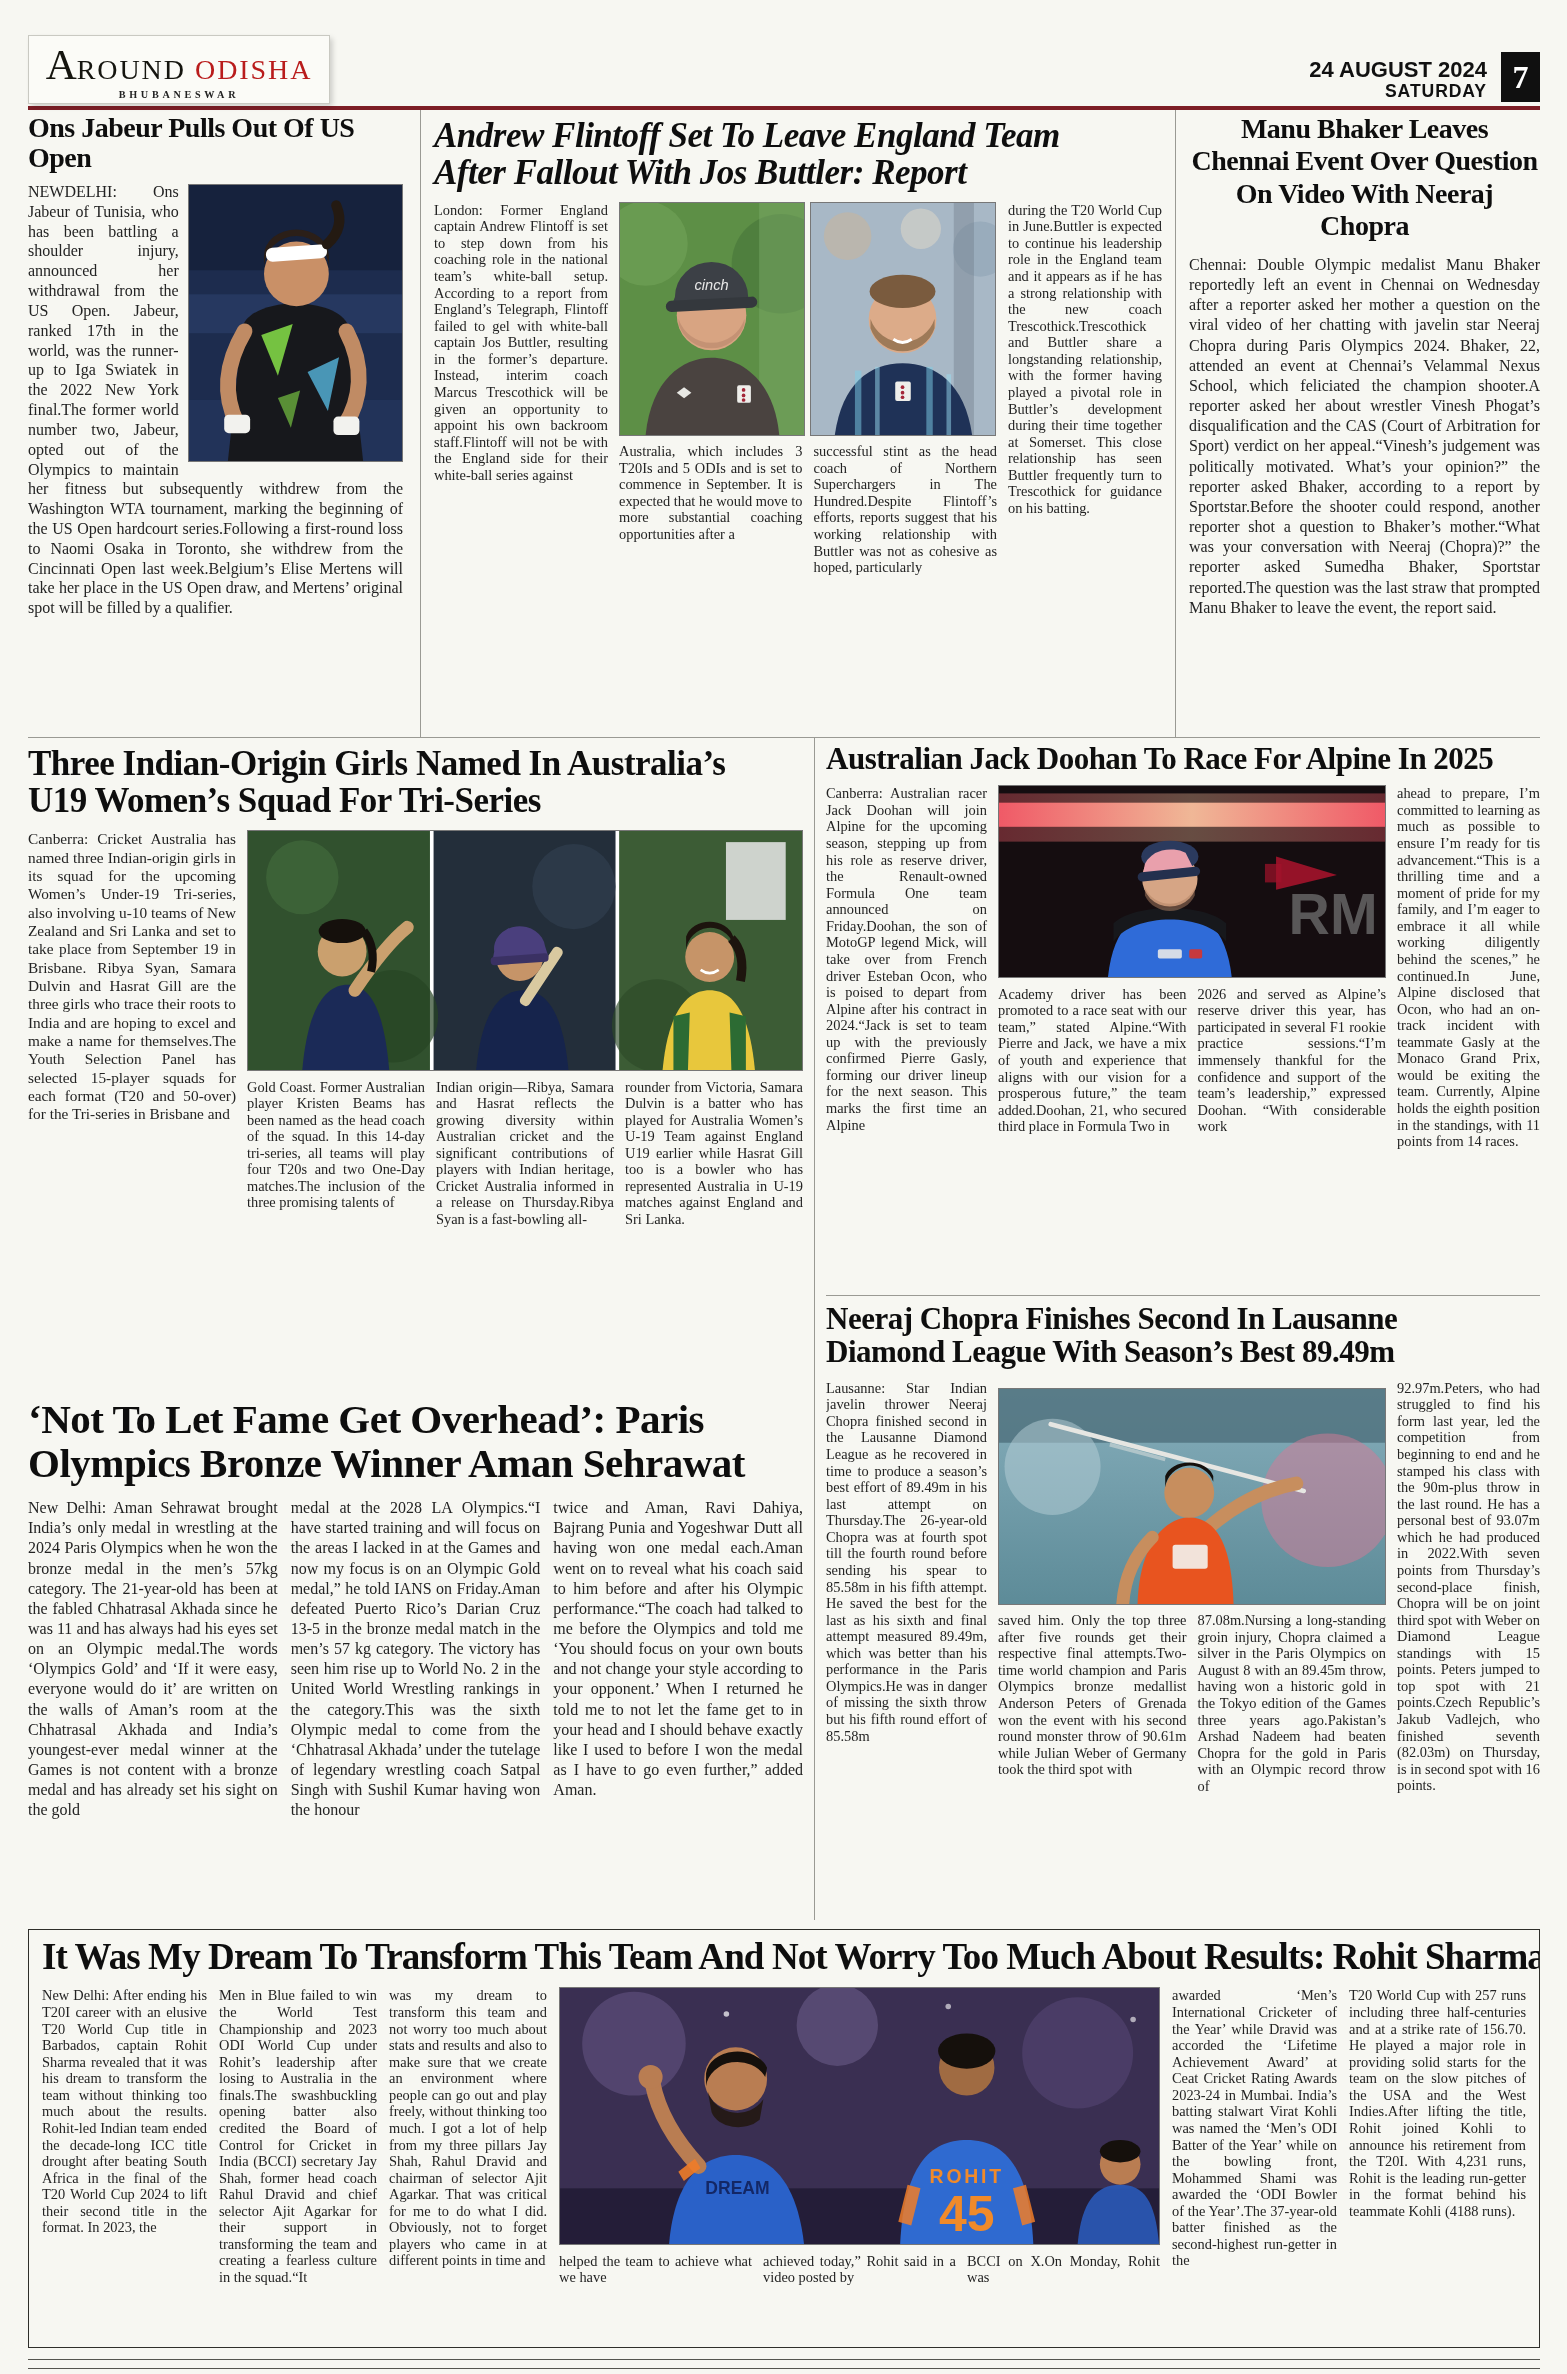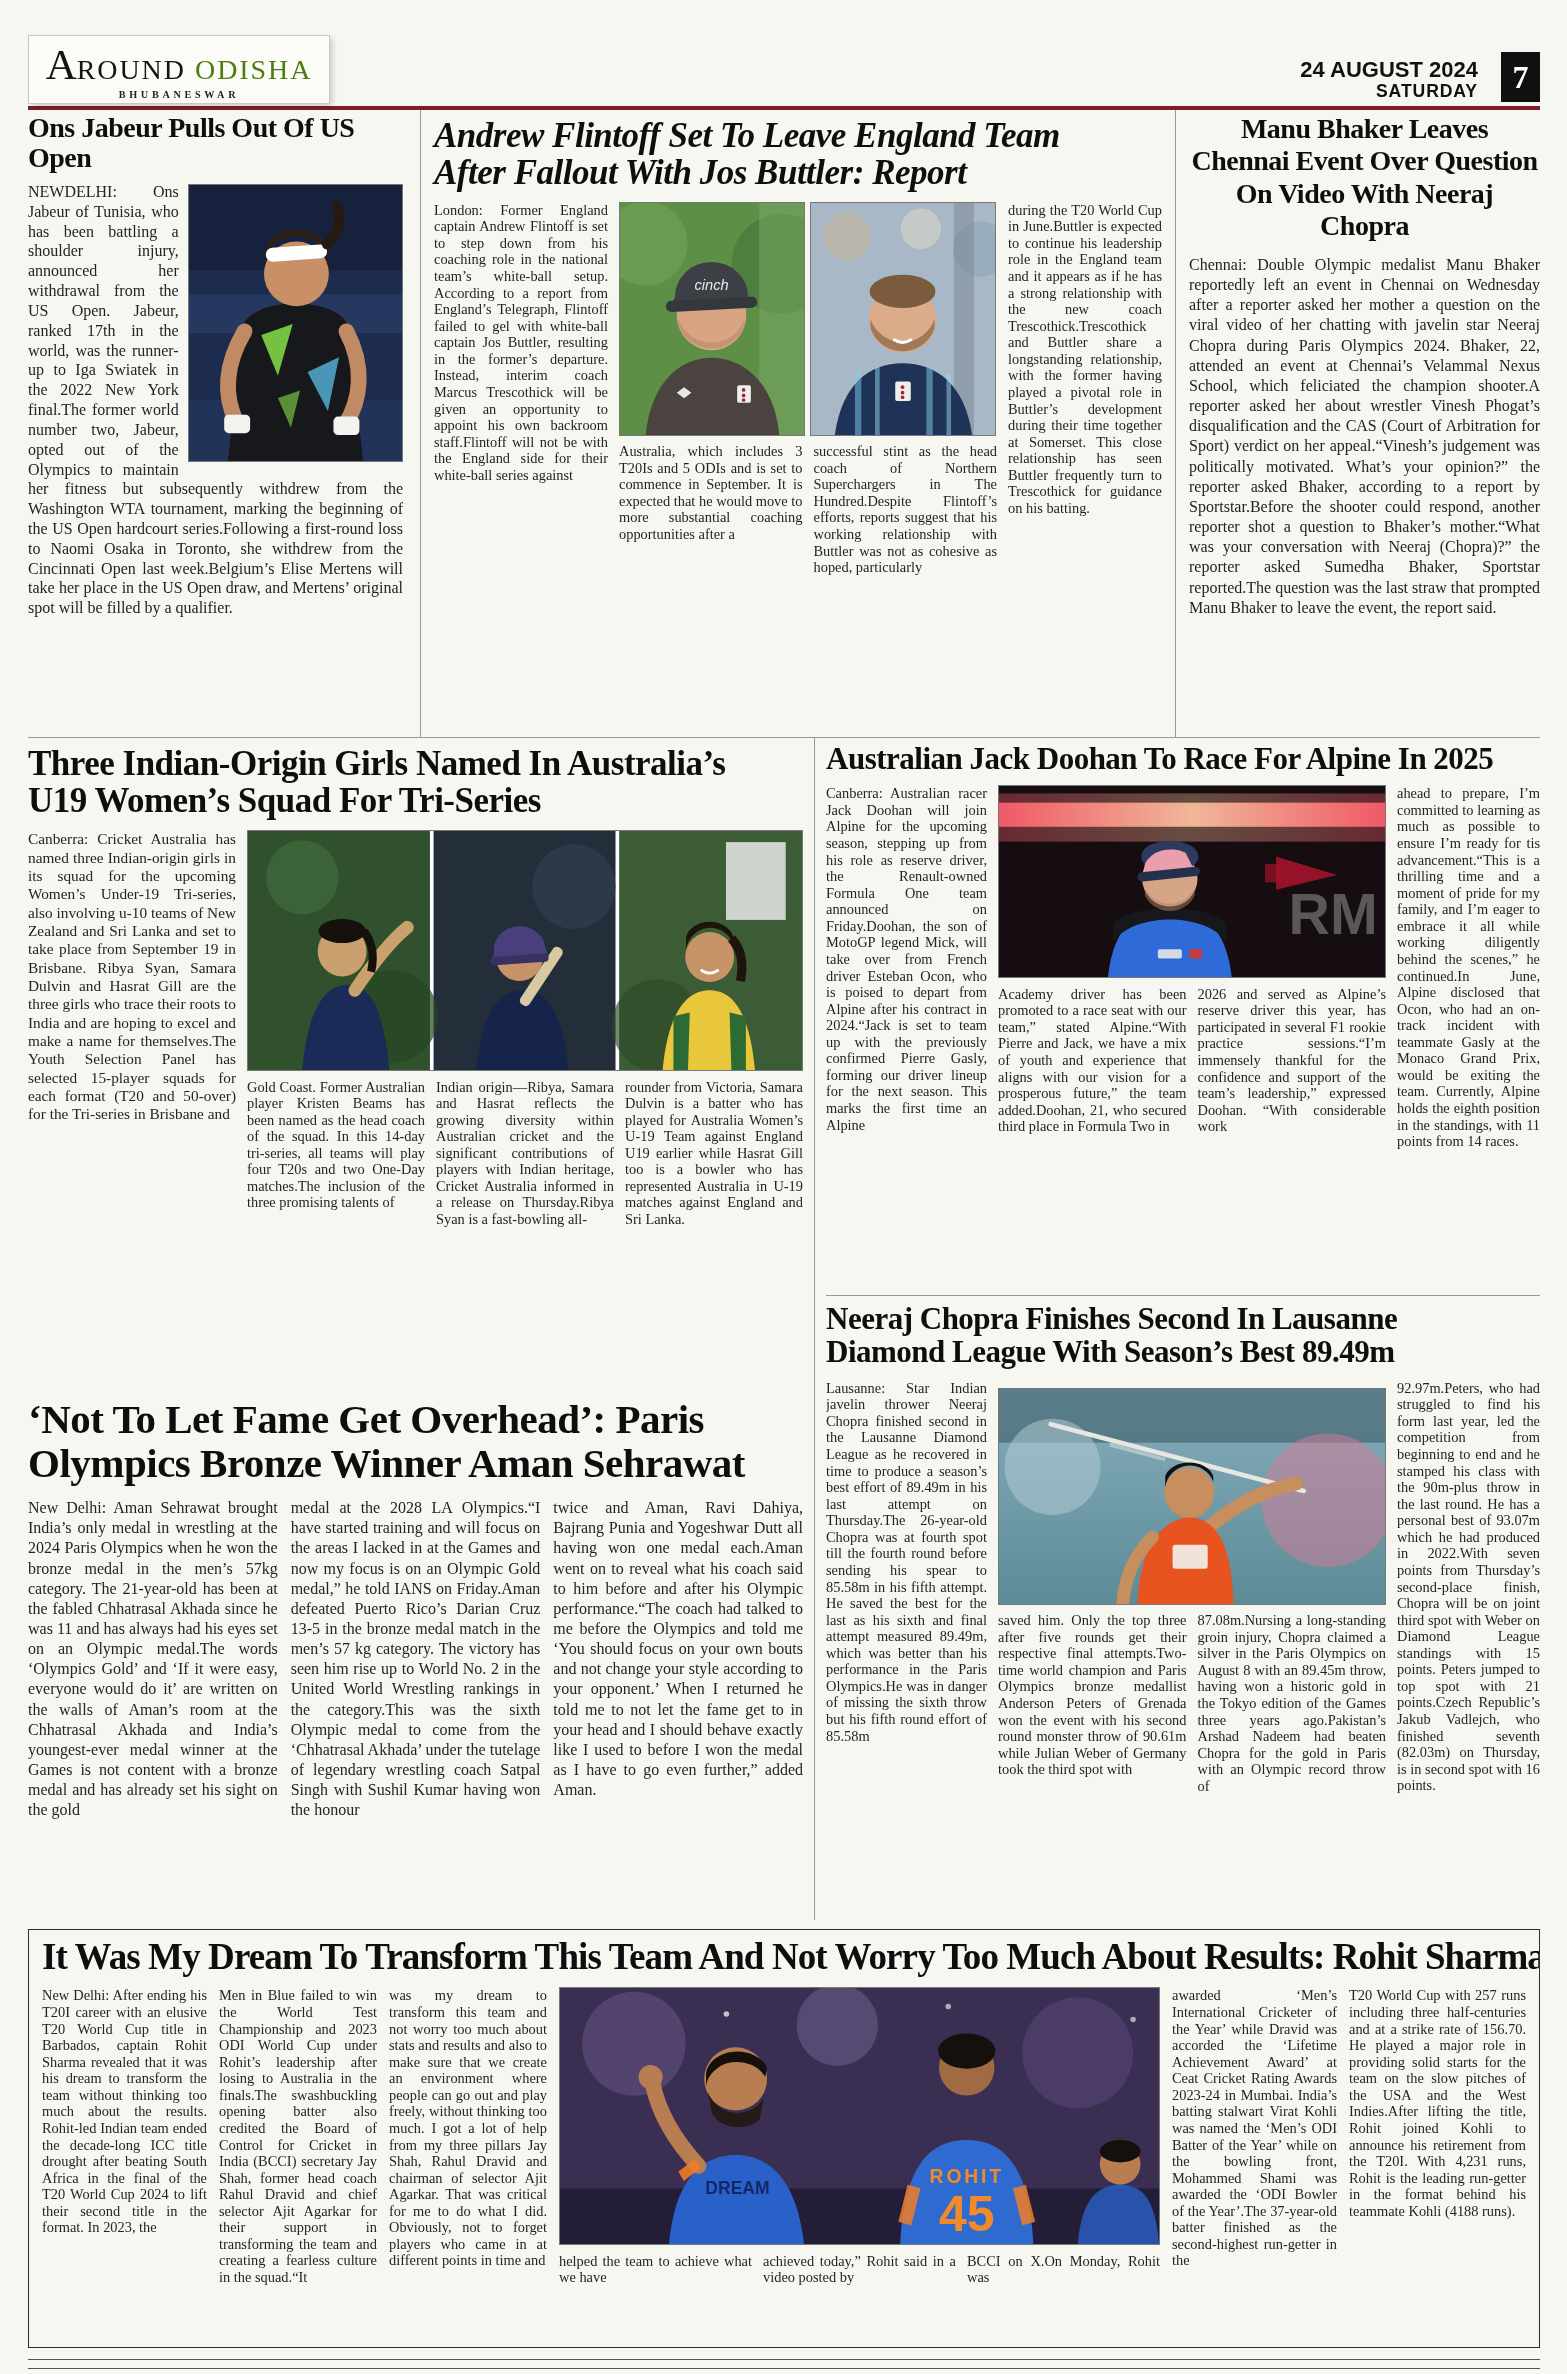--- a/index.html
+++ b/index.html
@@ -5,24 +5,24 @@
   html,body{margin:0;padding:0;background:#dcdcd6;}
   .page{position:relative;width:1568px;height:2375px;background:#f7f7f2;box-sizing:border-box;
         padding:24px 28px 0 28px;font-family:"Liberation Serif","DejaVu Serif",serif;color:#1c1c1c;overflow:hidden;}
   
   .masthead{display:flex;justify-content:space-between;align-items:flex-end;height:80px;}
   .logo-box{border:0.9px solid #c9c9c2;box-shadow:2.8px 2.8px 5.6px rgba(0,0,0,.18);background:#fbfbf7;
             padding:7.4px 16.7px 2.8px 16.7px;text-align:center;}
   .logo-line{white-space:nowrap;line-height:1;}
   .logo-a{font-size:43px;font-weight:400;color:#15150f;}
   .logo-round{font-size:28px;letter-spacing:1.9px;color:#15150f;}
-  .logo-odisha{font-size:28px;letter-spacing:1.9px;color:#4d7c0f;margin-left:9.3px;}
+  .logo-odisha{font-size:28px;letter-spacing:1.9px;color:#b91c1c;margin-left:9.3px;}
   .logo-city{font-size:10.2px;font-weight:700;letter-spacing:3.7px;color:#222;
              font-family:Liberation Serif, serif;margin-top:2.8px;}
-  .mast-right{display:flex;align-items:flex-end;gap:23px;padding-bottom:1.9px;}
+  .mast-right{display:flex;align-items:flex-end;gap:14px;padding-bottom:1.9px;}
   .date-day{display:flex;flex-direction:column;align-items:flex-end;}
   .mast-date{font-family:"Liberation Sans",sans-serif;font-weight:700;font-size:22px;color:#111;line-height:1.05;}
   .mast-day{font-family:"Liberation Sans",sans-serif;font-weight:700;font-size:17.6px;color:#111;letter-spacing:0.9px;line-height:1.2;}
   .page-box{width:39px;height:50px;background:#101010;color:#fff;display:flex;align-items:center;justify-content:center;
             font-size:32px;font-weight:700;}
   .mast-rule{height:3.7px;background:#7d1e26;margin-top:1.9px;}
   
   .hl{font-weight:700;color:#0e0e0e;line-height:1.06;letter-spacing:-0.5px;}
   .bodytext{font-size:14.4px;line-height:1.15;text-align:justify;color:#232323;}
   .bodytext p{margin:0;}

